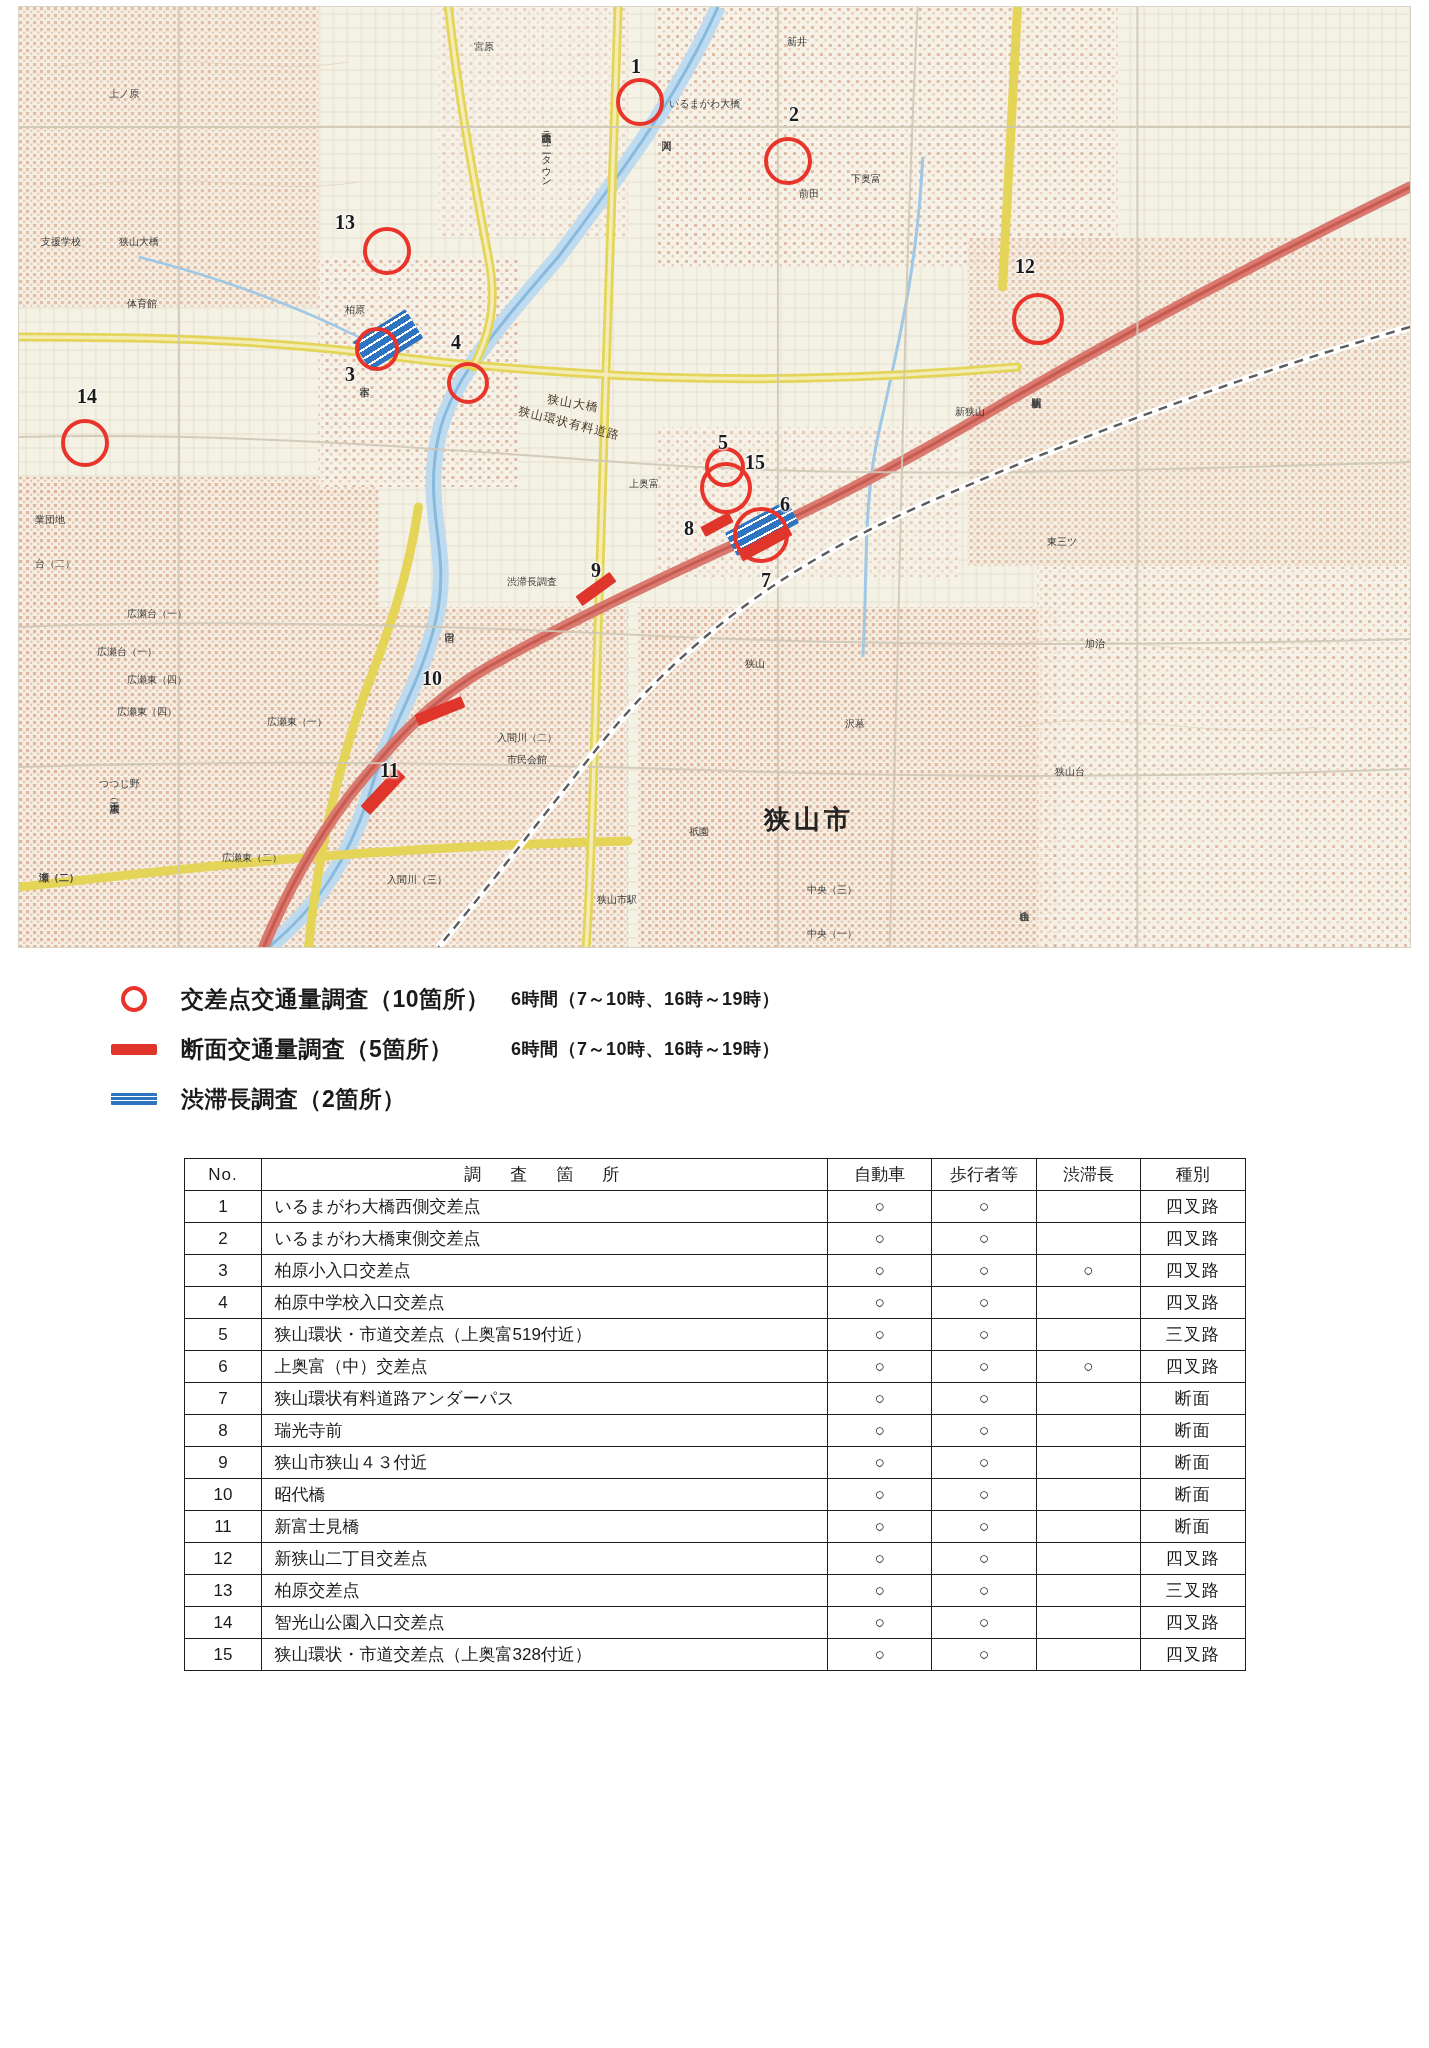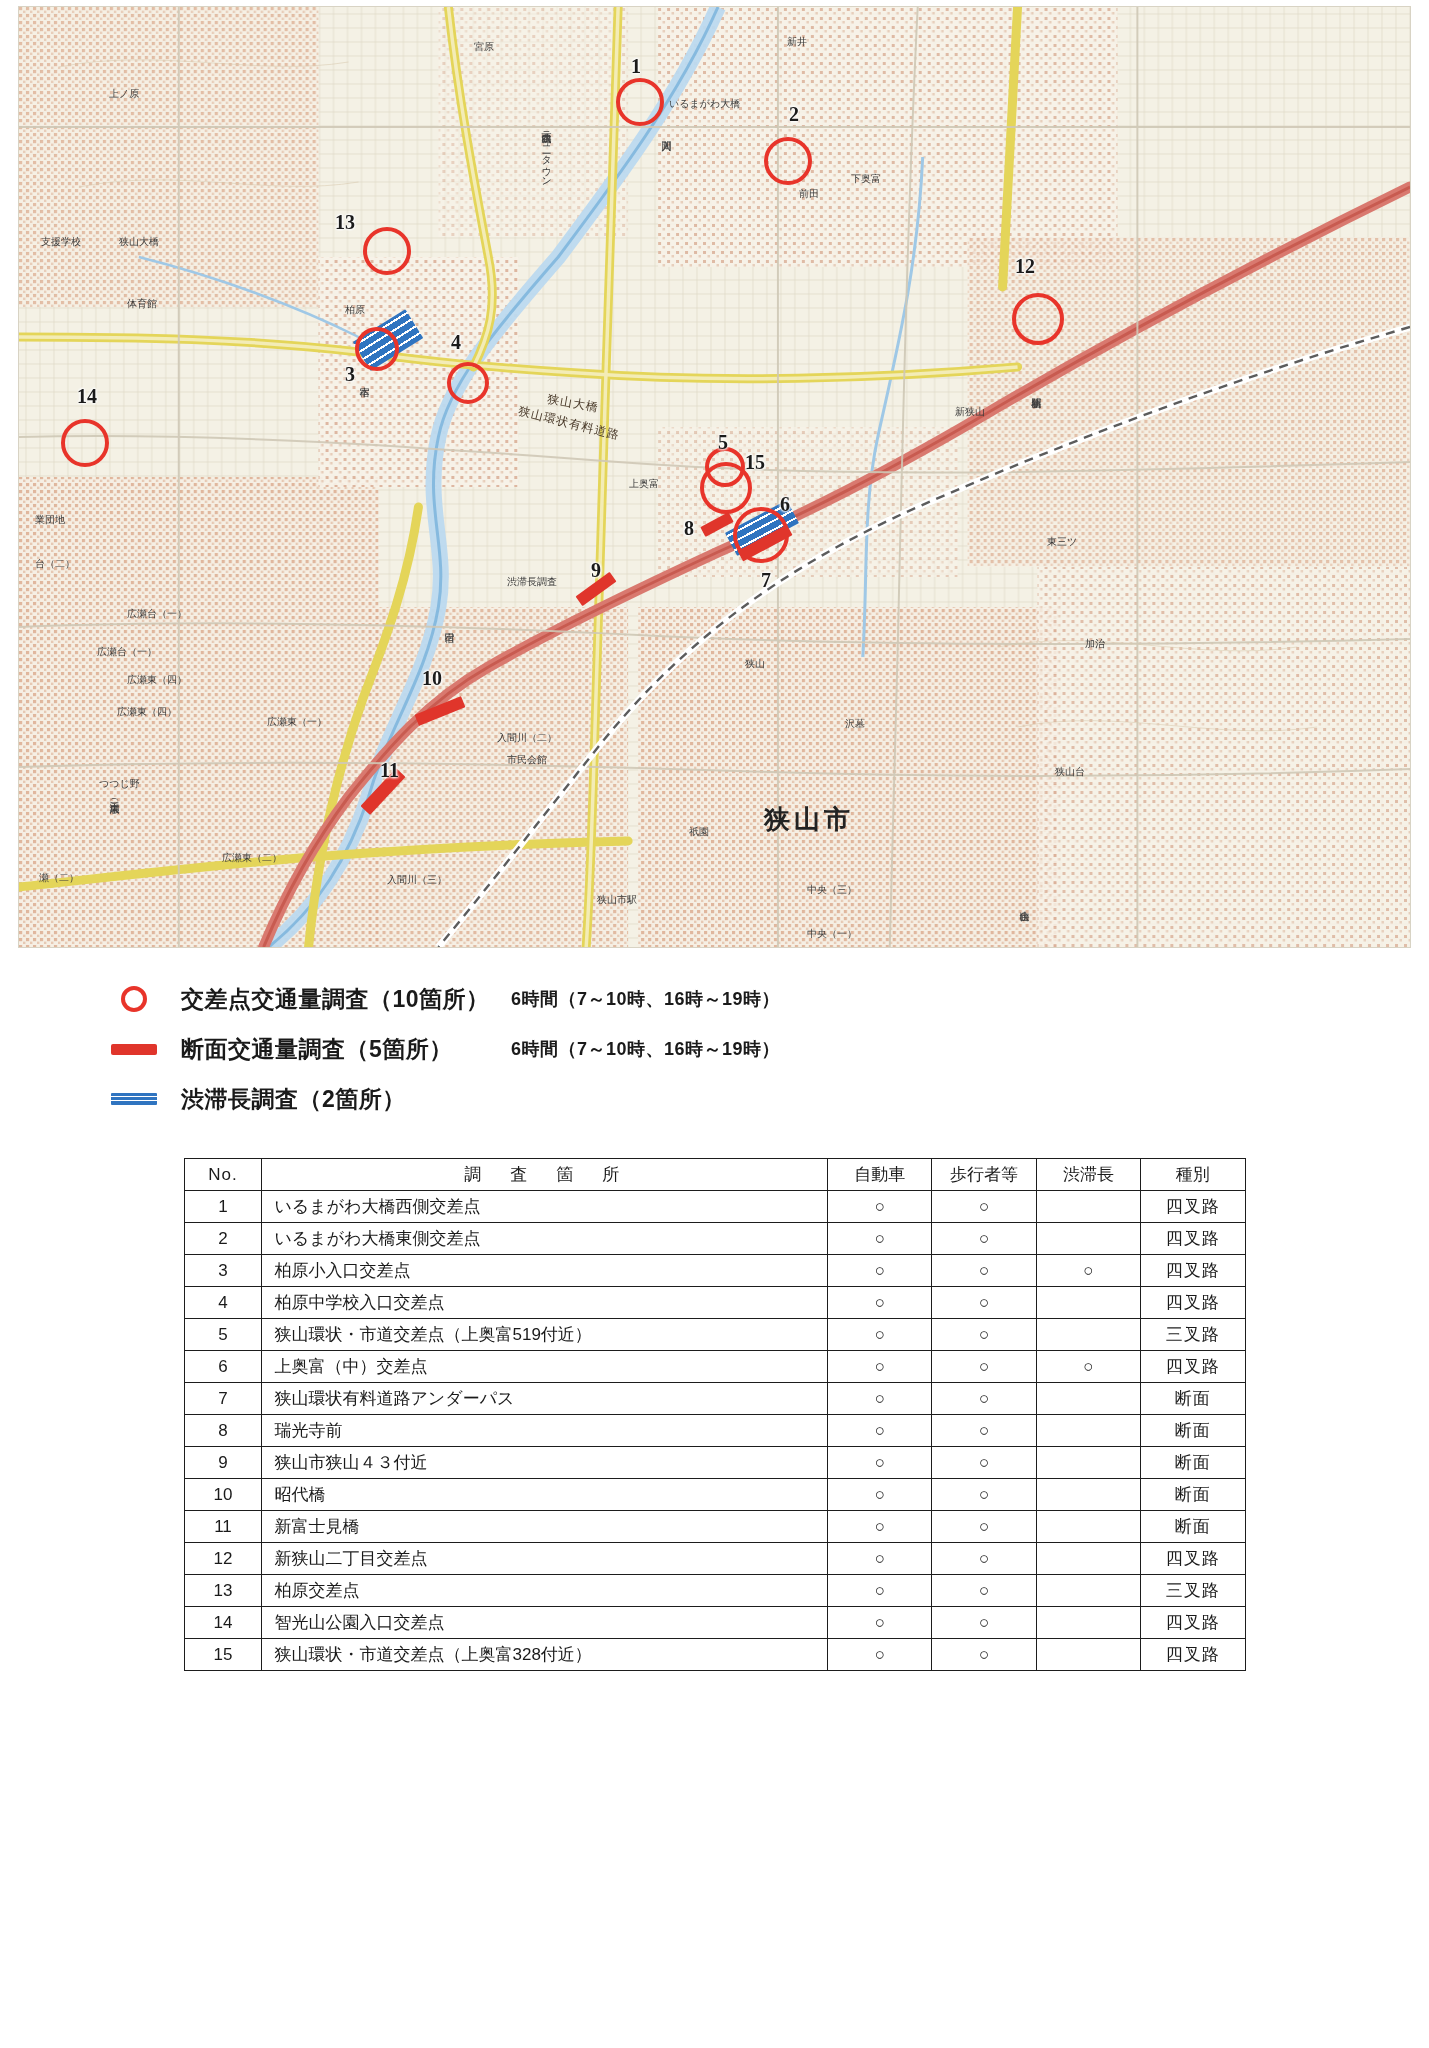--- a/index.html
+++ b/index.html
@@ -296,21 +296,21 @@
     <div class="maptext" style="left:16px;top:506px;">業団地</div>
     <div class="maptext" style="left:16px;top:550px;">台（二）</div>
     <div class="maptext" style="left:108px;top:600px;">広瀬台（一）</div>
     <div class="maptext" style="left:78px;top:638px;">広瀬台（一）</div>
     <div class="maptext" style="left:108px;top:666px;">広瀬東（四）</div>
     <div class="maptext" style="left:98px;top:698px;">広瀬東（四）</div>
     <div class="maptext" style="left:248px;top:708px;">広瀬東（一）</div>
     <div class="maptext" style="left:80px;top:770px;">つつじ野</div>
     <div class="maptext" style="left:88px;top:788px;writing-mode:vertical-rl;">広瀬東（三）</div>
     <div class="maptext" style="left:203px;top:844px;">広瀬東（二）</div>
-    <div class="maptext" style="left:20px;top:864px;">瀬（二）</div>
+    <div class="maptext" style="left:20px;top:864px;font-weight:bold;">瀬（二）</div>
     <div class="maptext" style="left:488px;top:568px;">渋滞長調査</div>
     <div class="maptext" style="left:423px;top:618px;writing-mode:vertical-rl;">宿田</div>
     <div class="maptext" style="left:478px;top:724px;">入間川（二）</div>
     <div class="maptext" style="left:488px;top:746px;">市民会館</div>
     <div class="maptext" style="left:368px;top:866px;">入間川（三）</div>
     <div class="maptext" style="left:578px;top:886px;">狭山市駅</div>
     <div class="maptext" style="left:670px;top:818px;">祇園</div>
     <div class="maptext" style="left:726px;top:650px;">狭山</div>
     <div class="maptext" style="left:1036px;top:758px;">狭山台</div>
     <div class="maptext" style="left:998px;top:896px;writing-mode:vertical-rl;">狭山台</div>

